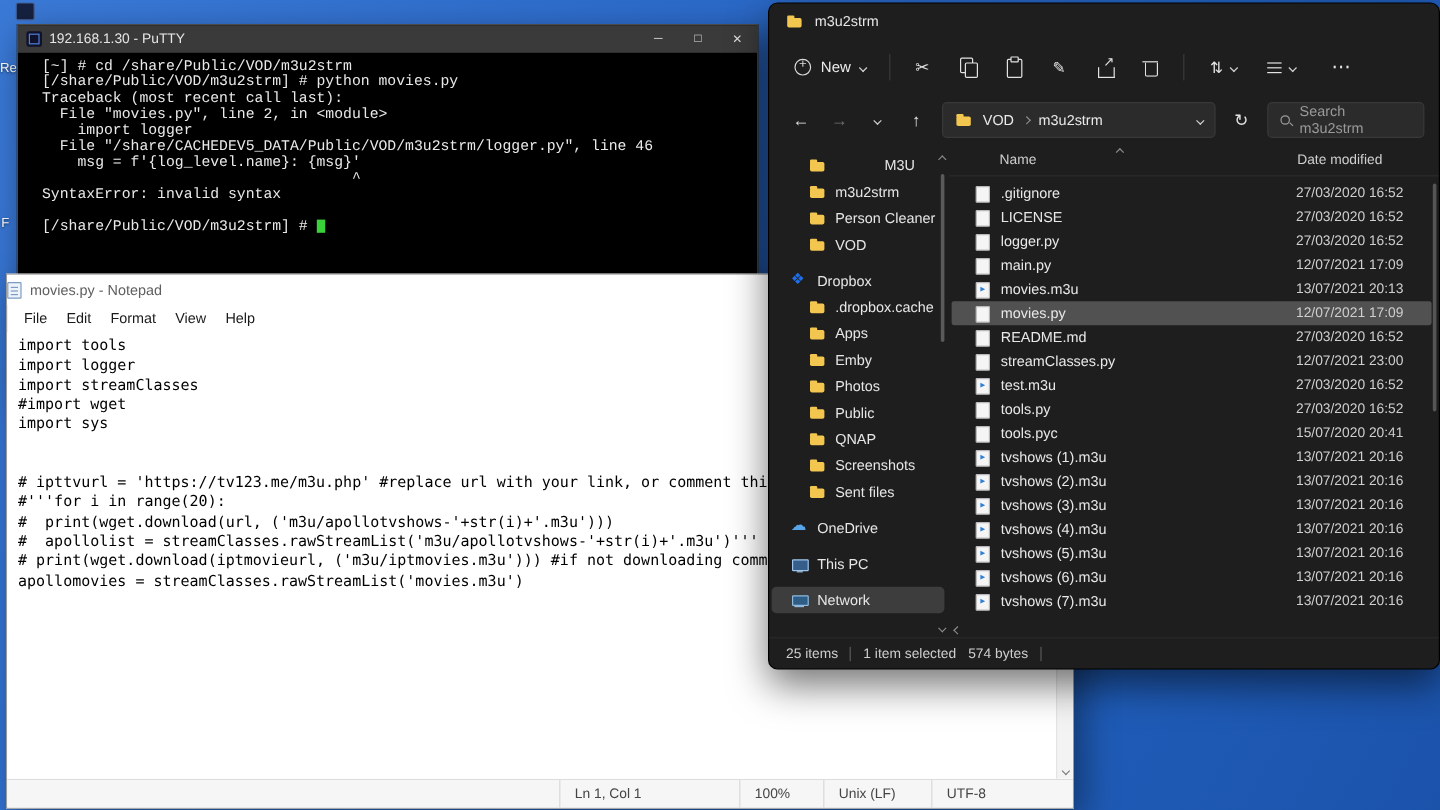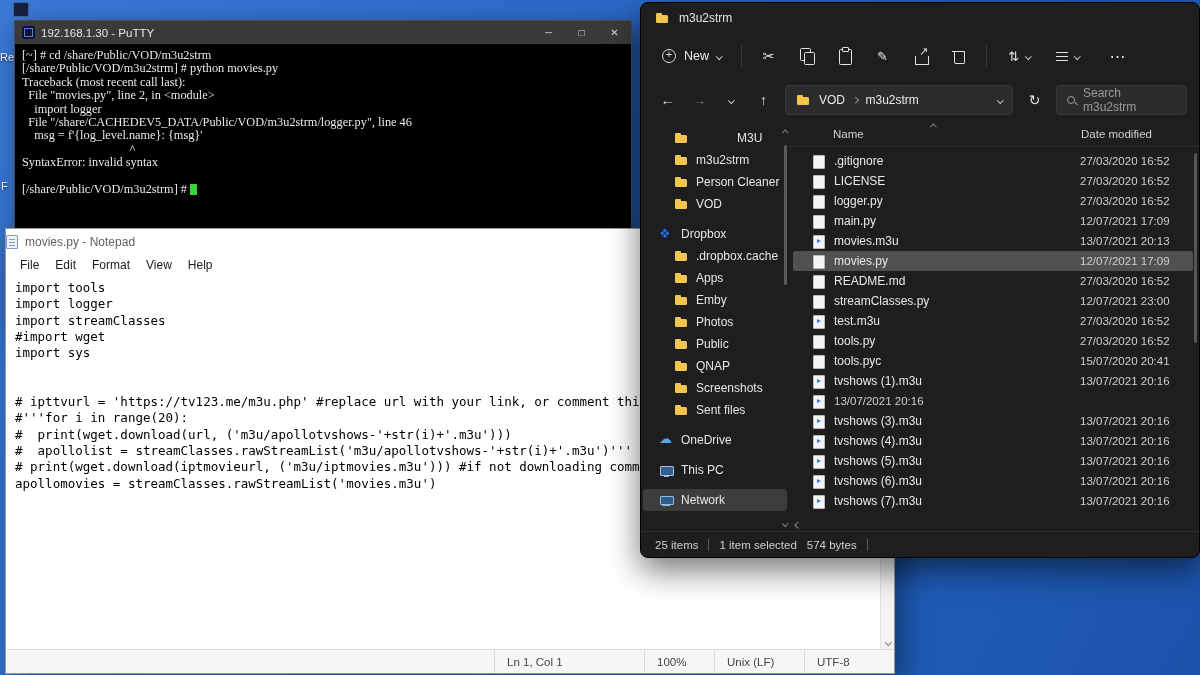--- a/index.html
+++ b/index.html
@@ -10,42 +10,42 @@
   #mini-icon{position:absolute;left:13px;top:2px;width:16px;height:15px;background:#16213f;border:1px solid #44639c;border-radius:2px;z-index:0}
 
   
   #putty{position:absolute;left:14px;top:20px;width:618px;height:312px;z-index:1;background:#000;border:1px solid #4a4a4a;box-shadow:6px 10px 26px rgba(0,0,0,.5)}
   .ptbar{height:23px;background:#3a3a3a;display:flex;align-items:center;padding-left:7px;gap:6px}
   .picon{width:13px;height:13px;background:#10122b;border-radius:2px;position:relative;flex:none}
   .picon::after{content:"";position:absolute;inset:2px;border:1px solid #4f7fd9}
   .ptitle{color:#e6e6e6;font-size:11.5px;flex:1;white-space:nowrap;overflow:hidden}
   .pbtns{display:flex;height:23px}
   .pbtn{width:33px;height:23px;display:flex;align-items:center;justify-content:center;color:#ddd;font-size:10px}
-  .pterm{padding:5px 7px;font-family:Liberation Serif, serif;font-size:12.3px;line-height:13.4px;color:#e9e9e9}
+  .pterm{padding:5px 20px;font-family:Liberation Mono, monospace;font-size:12.3px;line-height:13.4px;color:#e9e9e9}
   .tl{white-space:pre;min-height:13.4px}
   .cursor{display:inline-block;width:7px;height:11px;background:#3ad23a;vertical-align:-2px}
 
   
   #notepad{position:absolute;left:5px;top:228px;width:890px;height:446px;z-index:2;background:#fff;border:1px solid #9a9a9a;box-shadow:8px 10px 28px rgba(0,0,0,.4);display:flex;flex-direction:column}
   .ntbar{height:25px;display:flex;align-items:center;gap:7px;background:#fff;flex:none}
   .nicon{width:12px;height:14px;background:#eef3fa;border:1px solid #7d9cc4;border-radius:1px;position:relative;flex:none}
   .nicon::before{content:"";position:absolute;left:2px;top:3px;right:2px;height:1px;background:#7d9cc4;box-shadow:0 3px 0 #7d9cc4,0 6px 0 #7d9cc4}
   .ntitle{font-size:12px;color:#5f5f5f;white-space:nowrap}
   .nmenu{display:flex;font-size:12px;color:#1a1a1a;padding:1px 0 2px 6px;flex:none}
   .nmenu .mitem{padding:3px 8px}
   .nbody{flex:1;position:relative;font-family:"DejaVu Sans Mono",monospace;font-size:12.5px;line-height:16.3px;color:#000;overflow:hidden;padding:3px 16px 0 9px;background:#fff}
   .nl{white-space:pre;min-height:16.3px}
   .nscroll{position:absolute;right:0;top:0;bottom:0;width:14px;background:#f3f3f3;border-left:1px solid #e4e4e4}
   .nthumb{position:absolute;top:14px;left:1px;width:12px;height:110px;background:#cdcdcd}
   .nsarrow{position:absolute;left:0;width:14px;height:14px;display:flex;align-items:center;justify-content:center}
   .nsarrow.topa{top:0}.nsarrow.bota{bottom:0}
   .nstatus{height:24px;background:#f6f6f6;border-top:1px solid #dcdcdc;display:flex;align-items:stretch;font-size:11.5px;color:#454545;flex:none}
   .nspacer{flex:1}
   .nseg{border-left:1px solid #d9d9d9;display:flex;align-items:center;padding:0 12px}
-  .nseg.w1{width:150px}.nseg.w2{width:70px}.nseg.w3{width:90px}.nseg.w4{width:90px}
+  .nseg.w1{width:150px}.nseg.w2{width:70px}.nseg.w3{width:90px}.nseg.w4{width:118px}
 
   
   #explorer{position:absolute;left:640px;top:2px;width:560px;height:556px;z-index:3;background:#1e1e1e;border:1px solid #000;border-radius:8px;box-shadow:0 12px 32px rgba(0,0,0,.55);color:#e6e6e6;display:flex;flex-direction:column;overflow:hidden}
   .etitle{height:30px;display:flex;align-items:center;gap:9px;padding-left:14px;font-size:12px;flex:none}
   .etools{height:46px;display:flex;align-items:center;padding:0 10px;flex:none}
   .newbtn{display:flex;align-items:center;gap:8px;padding:7px 11px;border-radius:4px;font-size:12.5px;color:#ececec}
   .plus{width:14px;height:14px;border:1.2px solid #d9d9d9;border-radius:50%;position:relative;flex:none}
   .plus::before{content:"+";position:absolute;left:0;right:0;top:-2px;text-align:center;font-size:11px;color:#d9d9d9}
   .vsep{width:1px;height:22px;background:#3a3a3a;margin:0 8px;flex:none}
   .tbtn{position:relative;width:38px;height:34px;border-radius:4px;color:#e3e3e3;display:flex;align-items:center;justify-content:center;flex:none}
@@ -396,20 +396,21 @@
               <span class="fname">tools.pyc</span>
               <span class="fdate">15/07/2020 20:41</span>
             </div>
             <div class="frow">
               <span class="icbase fic ic-media"></span>
               <span class="fname">tvshows (1).m3u</span>
               <span class="fdate">13/07/2021 20:16</span>
             </div>
             <div class="frow">
               <span class="icbase fic ic-media"></span>
+              <span class="fname">tvshows (2).m3u</span>
               <span class="fdate">13/07/2021 20:16</span>
             </div>
             <div class="frow">
               <span class="icbase fic ic-media"></span>
               <span class="fname">tvshows (3).m3u</span>
               <span class="fdate">13/07/2021 20:16</span>
             </div>
             <div class="frow">
               <span class="icbase fic ic-media"></span>
               <span class="fname">tvshows (4).m3u</span>

